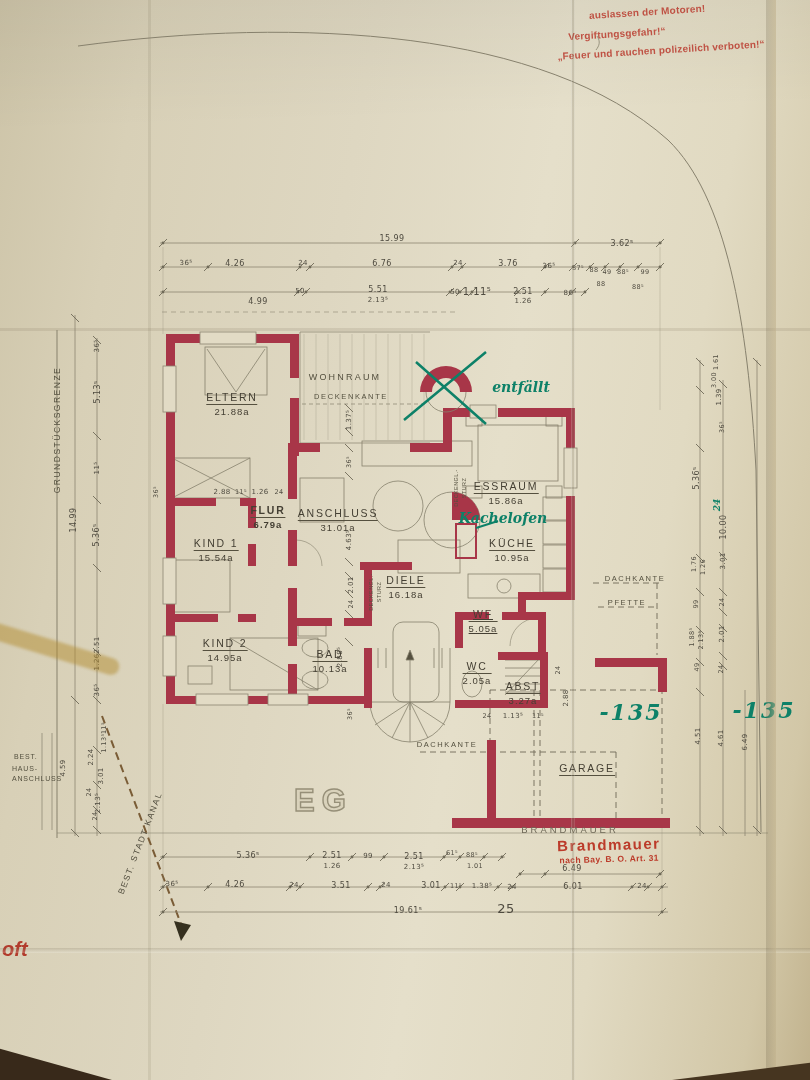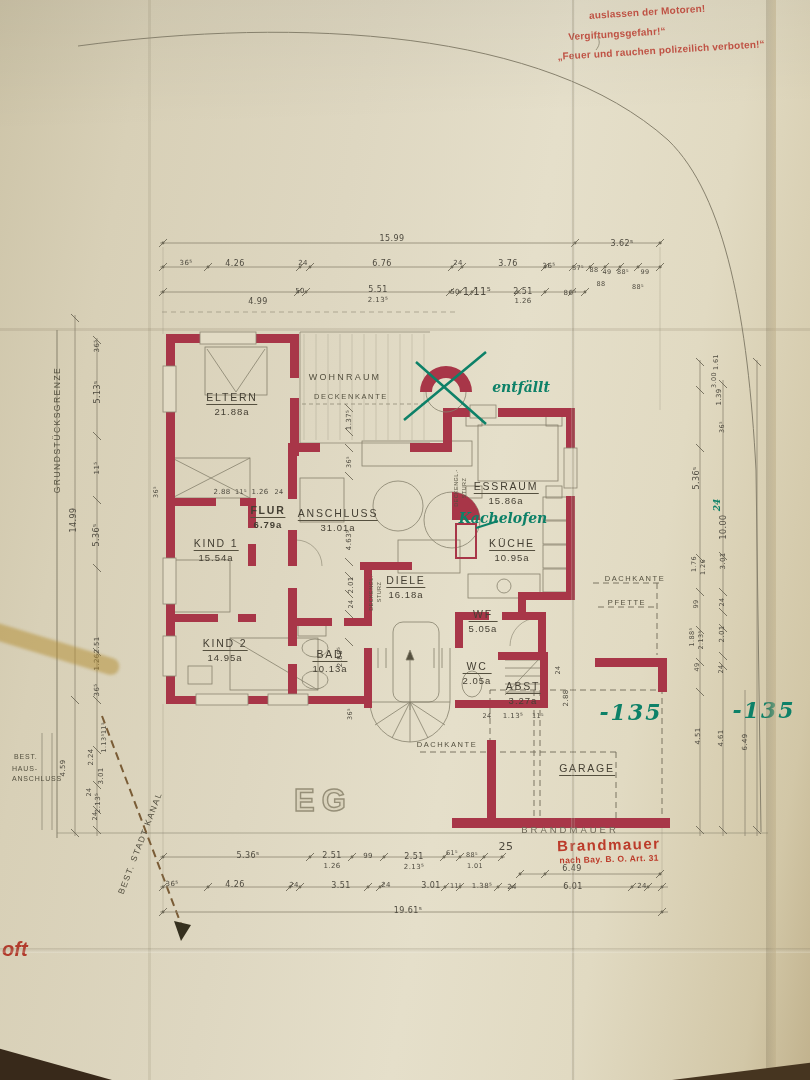--- a/index.html
+++ b/index.html
@@ -410,21 +410,21 @@
       <div class="dim" style="left: 570px; top: 293px; transform: translate(-50%, -50%) rotate(0deg); font-size: 7px;">86⁵</div>
       <div class="dim" style="left: 248px; top: 855px; transform: translate(-50%, -50%) rotate(0deg);">5.36⁵</div>
       <div class="dim" style="left: 332px; top: 855px; transform: translate(-50%, -50%) rotate(0deg);">2.51</div>
       <div class="dim" style="left: 332px; top: 866px; transform: translate(-50%, -50%) rotate(0deg); font-size: 7px;">1.26</div>
       <div class="dim" style="left: 368px; top: 856px; transform: translate(-50%, -50%) rotate(0deg); font-size: 7px;">99</div>
       <div class="dim" style="left: 414px; top: 856px; transform: translate(-50%, -50%) rotate(0deg);">2.51</div>
       <div class="dim" style="left: 414px; top: 867px; transform: translate(-50%, -50%) rotate(0deg); font-size: 7px;">2.13⁵</div>
       <div class="dim" style="left: 452px; top: 853px; transform: translate(-50%, -50%) rotate(0deg); font-size: 6.5px;">61⁵</div>
       <div class="dim" style="left: 472px; top: 855px; transform: translate(-50%, -50%) rotate(0deg); font-size: 6.5px;">88⁵</div>
       <div class="dim" style="left: 475px; top: 866px; transform: translate(-50%, -50%) rotate(0deg); font-size: 6.5px;">1.01</div>
-      <div class="dim" style="left: 506px; top: 846px; transform: translate(-50%, -50%) rotate(0deg); font-size: 11px;">25</div>
+      <div class="dim" style="left: 506px; top: 908px; transform: translate(-50%, -50%) rotate(0deg); font-size: 13px;">25</div>
       <div class="dim" style="left: 572px; top: 868px; transform: translate(-50%, -50%) rotate(0deg);">6.49</div>
       <div class="dim" style="left: 172px; top: 884px; transform: translate(-50%, -50%) rotate(0deg); font-size: 7px;">36⁵</div>
       <div class="dim" style="left: 235px; top: 884px; transform: translate(-50%, -50%) rotate(0deg);">4.26</div>
       <div class="dim" style="left: 294px; top: 885px; transform: translate(-50%, -50%) rotate(0deg); font-size: 7px;">24</div>
       <div class="dim" style="left: 341px; top: 885px; transform: translate(-50%, -50%) rotate(0deg);">3.51</div>
       <div class="dim" style="left: 386px; top: 885px; transform: translate(-50%, -50%) rotate(0deg); font-size: 7px;">24</div>
       <div class="dim" style="left: 431px; top: 885px; transform: translate(-50%, -50%) rotate(0deg);">3.01</div>
       <div class="dim" style="left: 456px; top: 886px; transform: translate(-50%, -50%) rotate(0deg); font-size: 6.5px;">11⁵</div>
       <div class="dim" style="left: 482px; top: 886px; transform: translate(-50%, -50%) rotate(0deg); font-size: 7px;">1.38⁵</div>
       <div class="dim" style="left: 512px; top: 887px; transform: translate(-50%, -50%) rotate(0deg); font-size: 7px;">24</div>
@@ -522,21 +522,21 @@
         <div class="rarea">15.86a</div>
       </div>
       <div class="room" style="left: 512px; top: 550px;">
         <div class="rname">KÜCHE</div>
         <div class="rarea">10.95a</div>
       </div>
       <div class="room" style="left: 406px; top: 587px; text-align: center;">
         <div class="rname">DIELE</div>
         <div class="rarea">16.18a</div>
       </div>
-      <div class="room" style="left: 483px; top: 621px;">
+      <div class="room" style="left: 483px; top: 621px; text-decoration: underline;">
         <div class="rname">WF</div>
         <div class="rarea">5.05a</div>
       </div>
       <div class="room" style="left: 330px; top: 661px;">
         <div class="rname">BAD</div>
         <div class="rarea">10.13a</div>
       </div>
       <div class="room" style="left: 477px; top: 673px;">
         <div class="rname">WC</div>
         <div class="rarea">2.05a</div>

